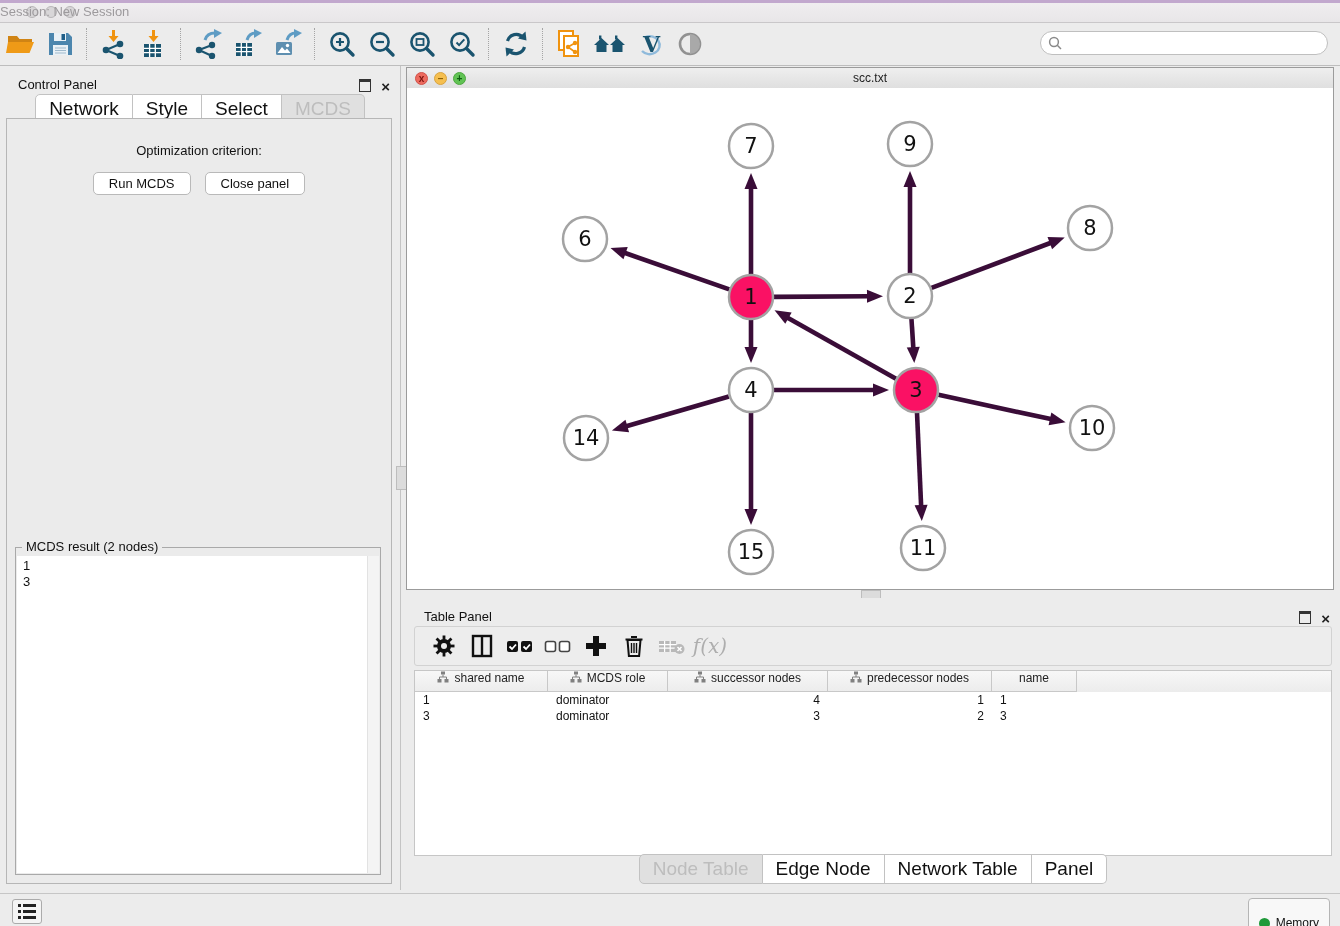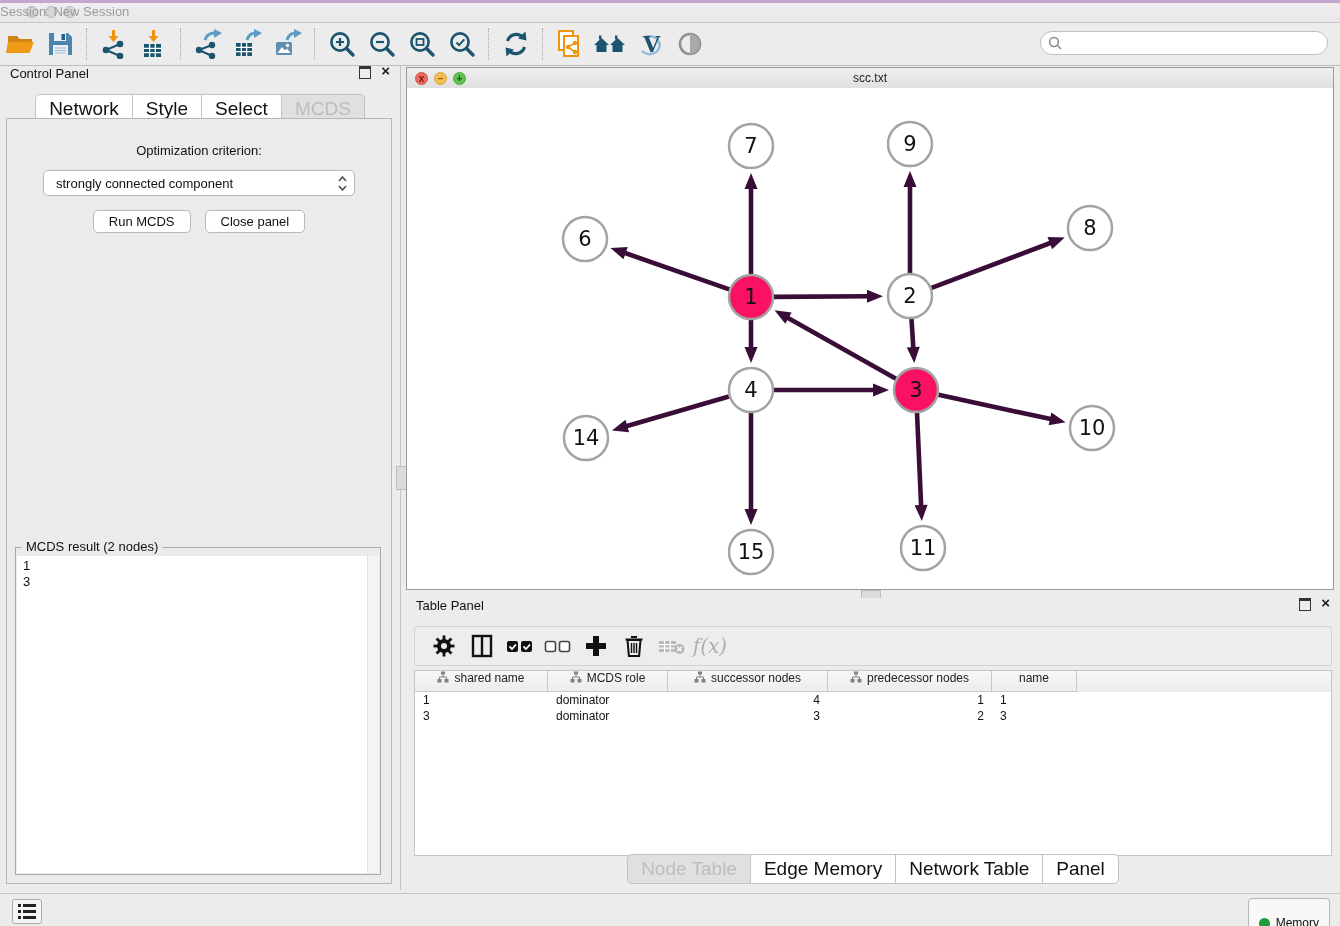--- a/index.html
+++ b/index.html
@@ -15,21 +15,21 @@
   
   #toolbar{position:absolute;left:0;top:23px;width:1340px;height:42px;background:#ECECEC;border-bottom:1px solid #BDBDBD;display:flex;align-items:center;}
   .tbtn{width:40px;height:36px;display:flex;align-items:center;justify-content:center;flex:0 0 auto;}
   .tsep{width:1px;height:32px;border-left:1px dotted #A5A5A5;margin:0 6px;flex:0 0 auto;}
   #search-wrap{position:absolute;right:12px;top:8px;width:288px;height:24px;}
   #search-input{width:100%;height:100%;box-sizing:border-box;border:1px solid #BFBFBF;border-radius:12px;padding:0 8px 0 26px;font-size:13px;background:#fff;outline:none;}
   #search-wrap svg{position:absolute;left:8px;top:5px;}
 
   
   #control-panel{position:absolute;left:0;top:66px;width:400px;height:824px;background:#ECECEC;}
-  .panel-header{height:26px;display:flex;align-items:flex-start;padding:0 10px;font-size:13px;color:#111;}
+  .panel-header{height:26px;display:flex;align-items:flex-end;padding:0 10px;font-size:13px;color:#111;margin-left:8px;}
   .panel-header .sp{flex:1;}
   .float-glyph{width:10px;height:9px;border:1px solid #333;border-top:3px solid #333;display:inline-block;margin-right:10px;}
   .close-glyph{font-weight:bold;font-size:15px;color:#222;line-height:10px;}
   #cp-tabs{display:flex;justify-content:center;margin-top:2px;}
   .seg{display:flex;}
   .seg .tab{background:#FFFFFF;border:1px solid #C2C2C2;border-left:none;padding:3px 13px;font-size:19px;color:#111;white-space:nowrap;}
   .seg .tab:first-child{border-left:1px solid #C2C2C2;border-radius:5px 0 0 5px;}
   .seg .tab:last-child{border-radius:0 5px 5px 0;}
   .seg .tab.active{background:#E0E0E0;color:#BDBDBD;}
   #cp-content{position:absolute;left:6px;right:8px;top:52px;bottom:6px;border:1px solid #B6B6B6;background:#EBEBEB;}
@@ -244,27 +244,20 @@
     <div id="cp-tabs">
       <div class="seg">
         <div class="tab">Network</div>
         <div class="tab">Style</div>
         <div class="tab">Select</div>
         <div class="tab active">MCDS</div>
       </div>
     </div>
     <div id="cp-content">
       <div id="opt-label">Optimization criterion:</div>
-      <div id="opt-select">
-        <span>strongly connected component</span>
-        <svg width="11" height="17" viewBox="0 0 11 17">
-          <path d="M2 6l3.5-4L9 6" fill="none" stroke="#555" stroke-width="1.7"></path>
-          <path d="M2 11l3.5 4L9 11" fill="none" stroke="#555" stroke-width="1.7"></path>
-        </svg>
-      </div>
       <div id="cp-buttons">
         <button class="btn">Run MCDS</button>
         <button class="btn">Close panel</button>
       </div>
       <div id="result-box">
         <div id="result-legend">MCDS result (2 nodes)</div>
         <div id="result-list">
             <div>1</div>
             <div>3</div>
           </div>
@@ -518,21 +511,21 @@
             <div class="td" style="width: 120px; text-align: left;">dominator</div>
             <div class="td" style="width: 160px; text-align: right;">3</div>
             <div class="td" style="width: 164px; text-align: right;">2</div>
             <div class="td" style="width: 85px; text-align: left;">3</div>
           </div>
         </div>
     </div>
     <div id="tp-tabs">
       <div class="seg">
         <div class="tab active">Node Table</div>
-        <div class="tab">Edge Memory</div>
+        <div class="tab">Edge Node</div>
         <div class="tab">Network Table</div>
         <div class="tab">Panel</div>
       </div>
     </div>
   </div>
 
   <div id="statusbar">
     <div id="tasks-btn">
       <svg width="20" height="18" viewBox="0 0 20 18">
         <g fill="#222">

